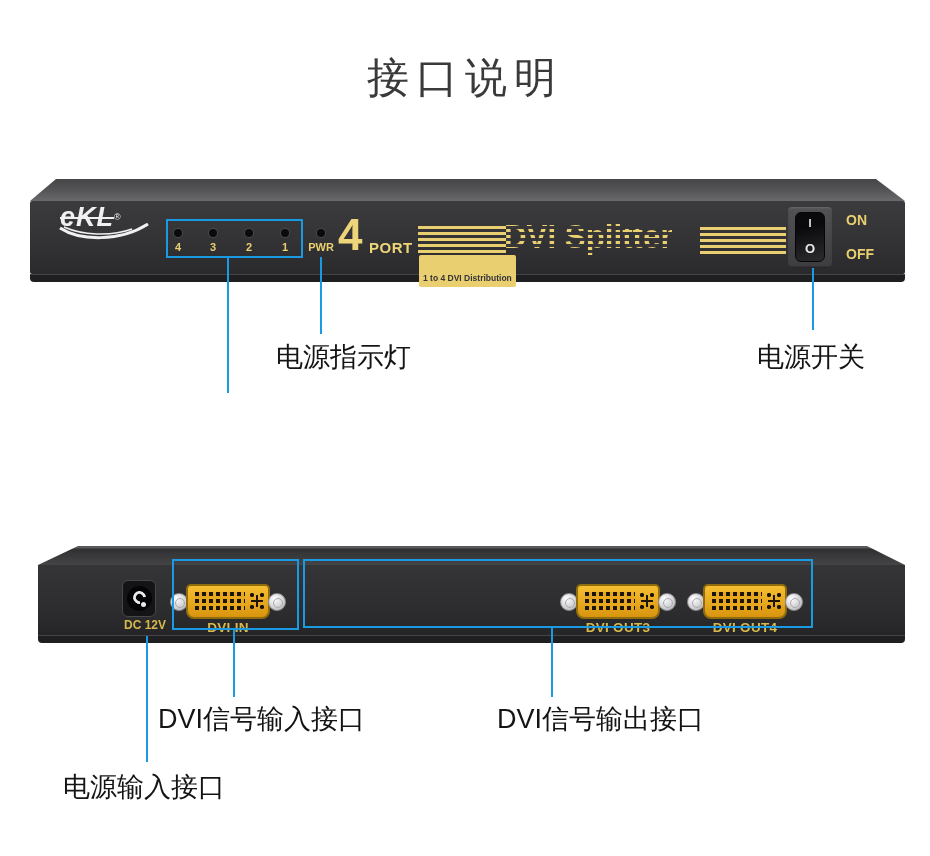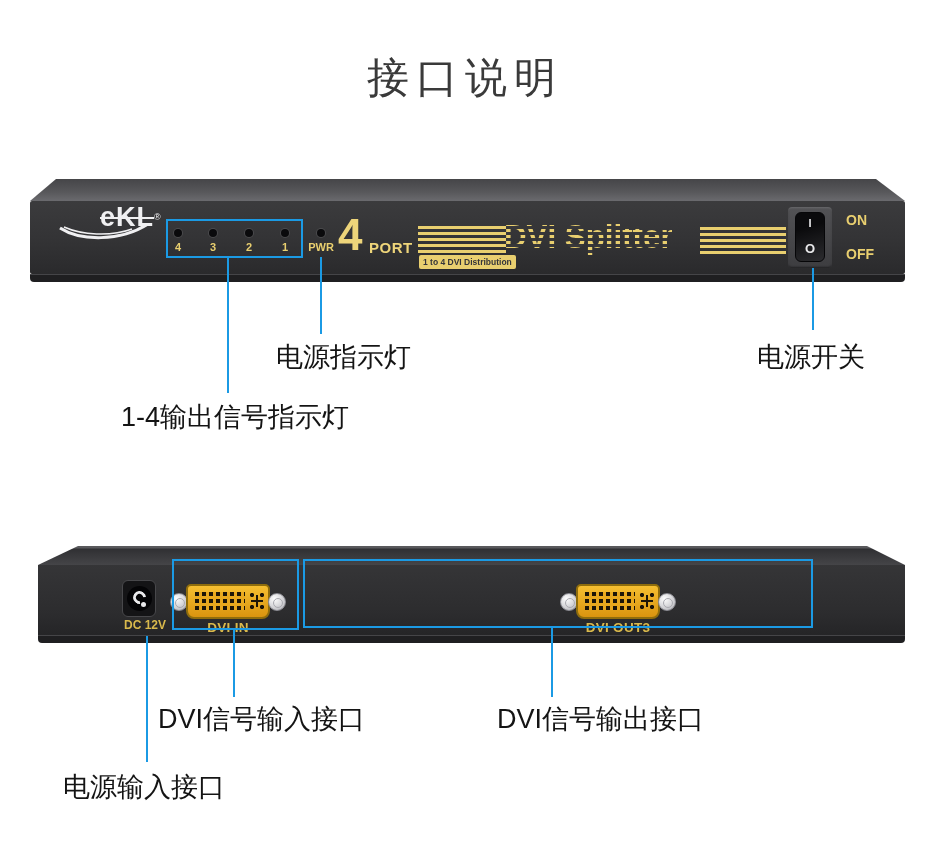--- a/index.html
+++ b/index.html
@@ -32,22 +32,22 @@
   .fp-top{
     left:30px;top:179px;width:875px;height:22px;
     background:linear-gradient(to bottom,#454548 0%,#58585b 60%,#6a6a6e 100%);
     clip-path:polygon(26px 0,846px 0,875px 22px,0 22px);
   }
   .fp-face{left:30px;top:201px;width:875px;height:73px;}
   .fp-bot{left:30px;top:274px;width:875px;height:8px;}
 
   .logo{left:60px;top:202px;width:92px;height:36px;color:#f0f0f2;}
   .logo-text{
-    font-size:27px;font-weight:bold;letter-spacing:1px;
-    text-decoration:line-through;text-decoration-thickness:2px;margin-left:40px;
+    font-size:27px;font-weight:bold;font-style:italic;letter-spacing:1px;
+    text-decoration:line-through;text-decoration-thickness:2px;
   }
   .logo-reg{font-size:9px;vertical-align:super;}
   .logo-swoosh{position:absolute;left:-2px;top:21px;}
 
   .led-rect{left:166px;top:219px;width:137px;height:39px;border:2px solid var(--blue);}
   .led-dot{width:8px;height:8px;border-radius:50%;background:#0a0a0c;box-shadow:0 0 0 1px #4a4a4c;top:229px;}
   .led-num{top:241px;width:16px;text-align:center;font-size:11px;font-weight:bold;color:var(--gold);}
 
   .pwr-dot{left:317px;}
   .pwr-label{left:304px;top:241px;width:34px;text-align:center;font-size:11px;font-weight:bold;color:var(--gold);}
@@ -63,21 +63,21 @@
     left:504px;top:217px;font-size:34px;font-weight:bold;letter-spacing:0px;
     color:var(--gold);white-space:nowrap;transform:scaleX(0.92);transform-origin:left top;
   }
   @supports ((-webkit-background-clip:text) or (background-clip:text)){
     .splitter-name{
       background:repeating-linear-gradient(to bottom,var(--gold) 0 3.5px,#38383a 3.5px 6px);
       -webkit-background-clip:text;background-clip:text;color:transparent;
     }
   }
   .badge{
-    left:419px;top:255px;height:14px;padding:0 4px;background:var(--gold);border-radius:2px;
+    left:419px;top:255px;height:14px;padding:16px 4px;background:var(--gold);border-radius:2px;
     color:#35353a;font-size:8.5px;font-weight:bold;line-height:14px;white-space:nowrap;
   }
 
   .switch-bezel{
     left:788px;top:207px;width:44px;height:61px;border-radius:4px;
     background:linear-gradient(to bottom,#525255,#3d3d40);
     box-shadow:inset 0 1px 2px rgba(255,255,255,.15), inset 0 -1px 2px rgba(0,0,0,.5);
   }
   .rocker{
     position:absolute;left:7px;top:5px;width:30px;height:50px;border-radius:6px;
@@ -221,21 +221,20 @@
       <span class="mark-o">O</span>
     </div>
   </div>
   <span class="abs sw-on">ON</span>
   <span class="abs sw-off">OFF</span>
 
   <div class="abs cline l-leds"></div>
   <div class="abs cline l-pwr"></div>
   <div class="abs cline l-switch"></div>
   <div class="abs note n-pwr">电源指示灯</div>
-  <div class="abs note n-leds">1-4输出信号指示灯</div>
   <div class="abs note n-switch">电源开关</div>
 
   <div class="abs bp-top"></div>
   <div class="abs bp-face"></div>
   <div class="abs bp-bot panel-bottom"></div>
 
   <div class="abs dc-jack">
     <div class="dc-hole">
       <div class="dc-pin"></div>
       <div class="dc-pin-dot"></div>
@@ -254,20 +253,29 @@
   </div>
   <div class="dvi-port port-out3">
     <span class="screw screw-l"></span>
     <span class="dvi-body">
         <span class="dvi-pins"></span>
         <span class="dvi-analog"></span>
       </span>
     <span class="screw screw-r"></span>
     <span class="dvi-label">DVI OUT3</span>
   </div>
+  <div class="dvi-port port-out4">
+    <span class="screw screw-l"></span>
+    <span class="dvi-body">
+        <span class="dvi-pins"></span>
+        <span class="dvi-analog"></span>
+      </span>
+    <span class="screw screw-r"></span>
+    <span class="dvi-label">DVI OUT4</span>
+  </div>
 
   <div class="abs rect-in"></div>
   <div class="abs rect-out"></div>
 
   <div class="abs cline l-dc"></div>
   <div class="abs cline l-in"></div>
   <div class="abs cline l-out"></div>
   <div class="abs note n-in">DVI信号输入接口</div>
   <div class="abs note n-out">DVI信号输出接口</div>
   <div class="abs note n-dc">电源输入接口</div>

